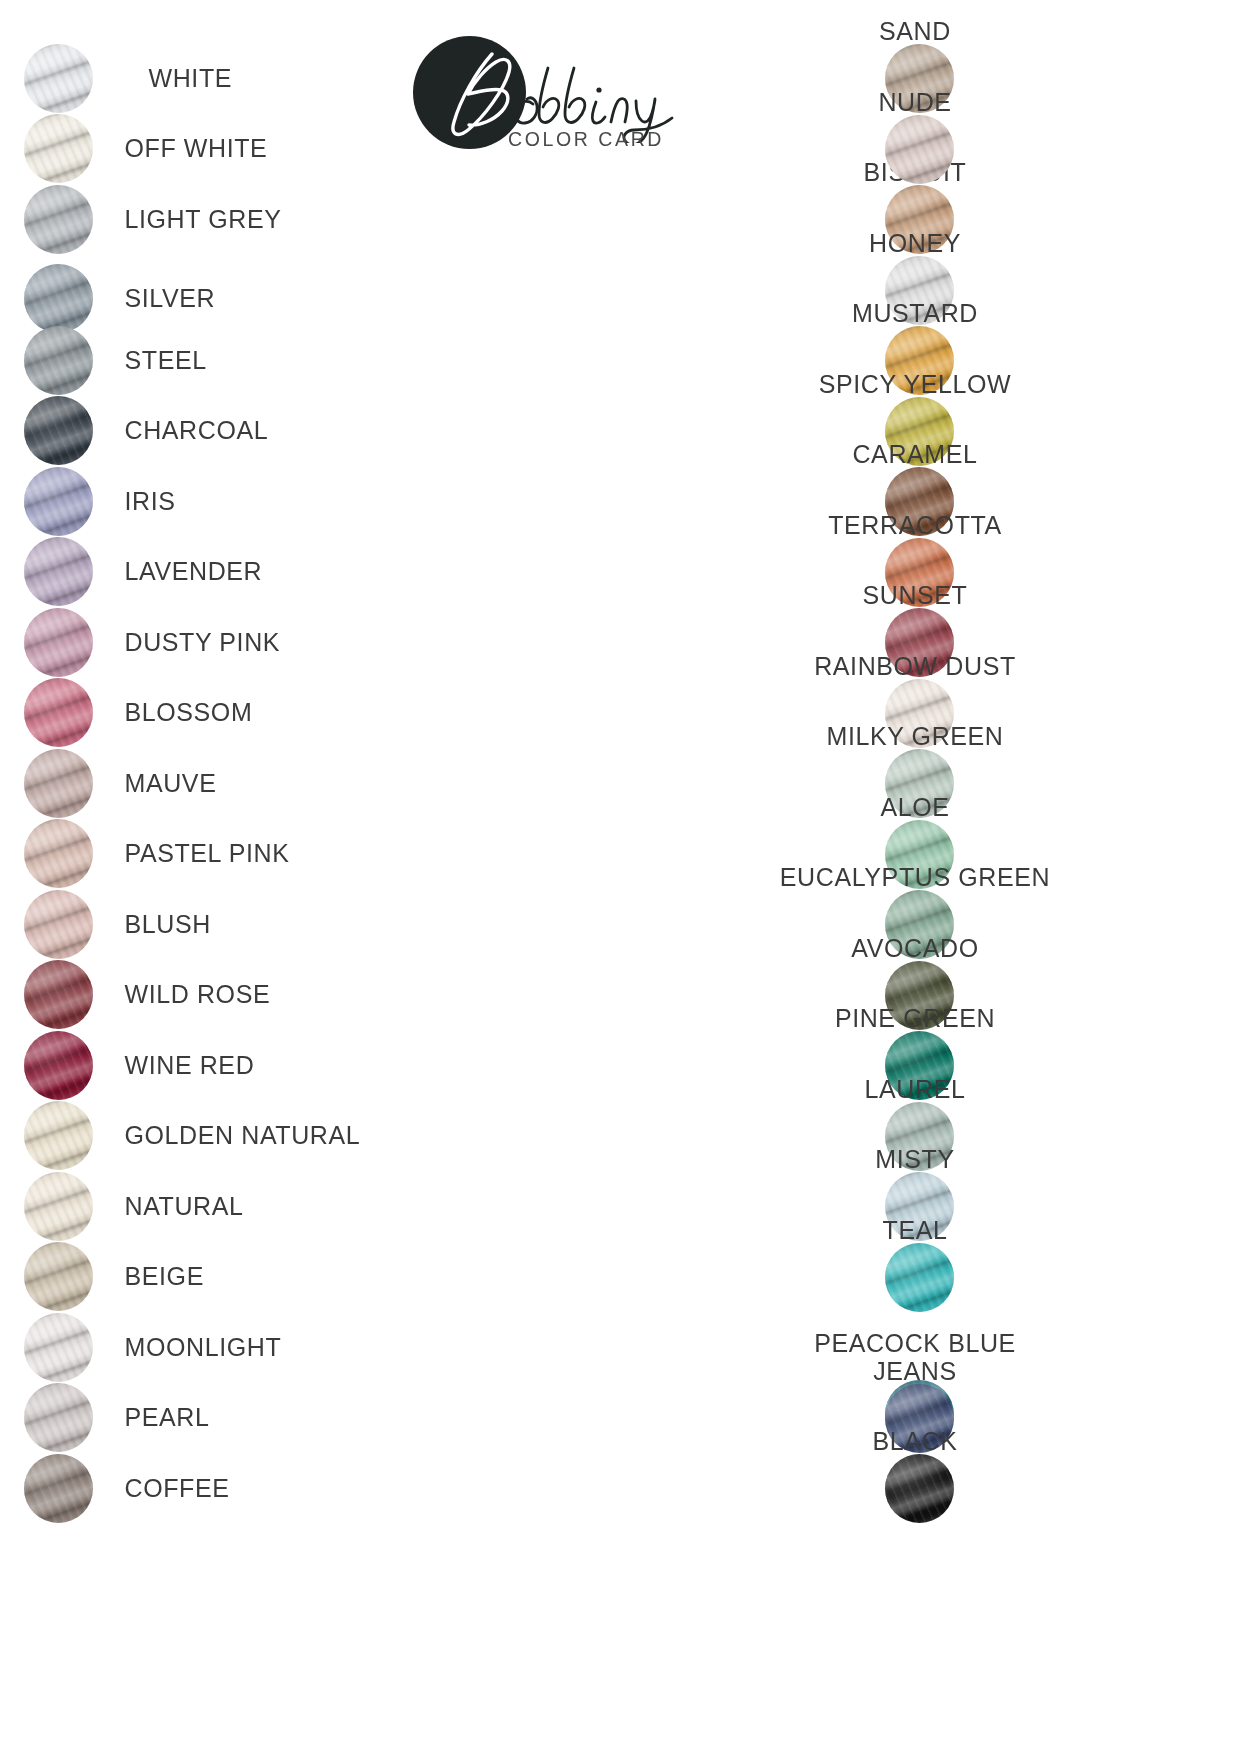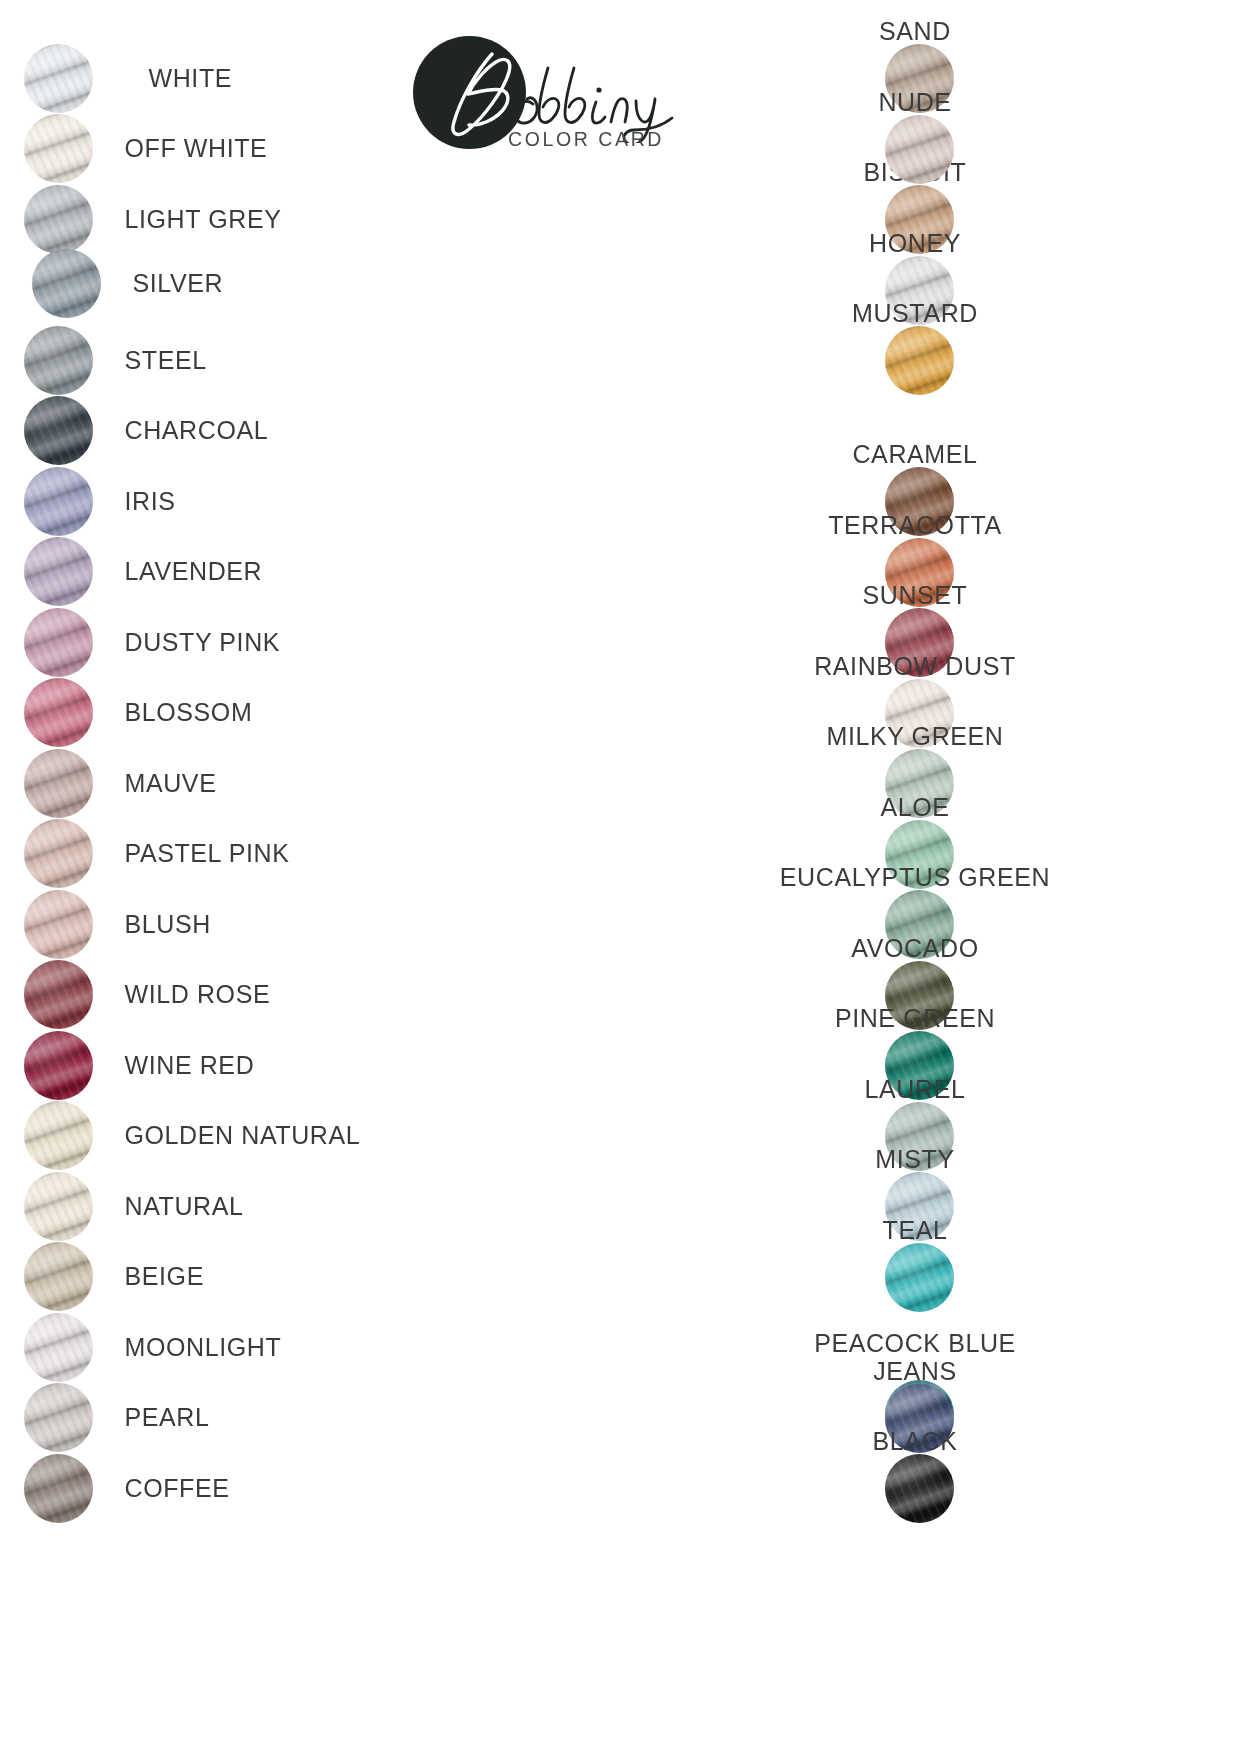--- a/index.html
+++ b/index.html
@@ -186,21 +186,21 @@
       <div class="label">OFF WHITE</div>
     </div>
     <div class="row" style="top: 184px;">
       <div class="swatch" style="background: rgb(176, 181, 186); margin-left: 23.5px;">
         <div class="tex bands"></div>
         <div class="tex twist"></div>
         <div class="tex shade"></div>
       </div>
       <div class="label">LIGHT GREY</div>
     </div>
-    <div class="row" style="top: 248px; padding-left: 8px;">
+    <div class="row" style="top: 263px;">
       <div class="swatch" style="background: rgb(142, 154, 163); margin-left: 23.5px;">
         <div class="tex bands"></div>
         <div class="tex twist"></div>
         <div class="tex shade"></div>
       </div>
       <div class="label">SILVER</div>
     </div>
     <div class="row" style="top: 325px;">
       <div class="swatch" style="background: rgb(141, 149, 154); margin-left: 23.5px;">
         <div class="tex bands"></div>
@@ -372,20 +372,28 @@
       </div>
     </div>
     <div class="row" style="top: 325px;">
       <div class="label">MUSTARD</div>
       <div class="swatch" style="background: rgb(224, 163, 62); margin-right: 23.5px;">
         <div class="tex bands"></div>
         <div class="tex twist"></div>
         <div class="tex shade"></div>
       </div>
     </div>
+    <div class="row" style="top: 395.5px;">
+      <div class="label">SPICY YELLOW</div>
+      <div class="swatch" style="background: rgb(193, 180, 63); margin-right: 23.5px;">
+        <div class="tex bands"></div>
+        <div class="tex twist"></div>
+        <div class="tex shade"></div>
+      </div>
+    </div>
     <div class="row" style="top: 466px;">
       <div class="label">CARAMEL</div>
       <div class="swatch" style="background: rgb(125, 79, 53); margin-right: 23.5px;">
         <div class="tex bands"></div>
         <div class="tex twist"></div>
         <div class="tex shade"></div>
       </div>
     </div>
     <div class="row" style="top: 536.5px;">
       <div class="label">TERRACOTTA</div>

